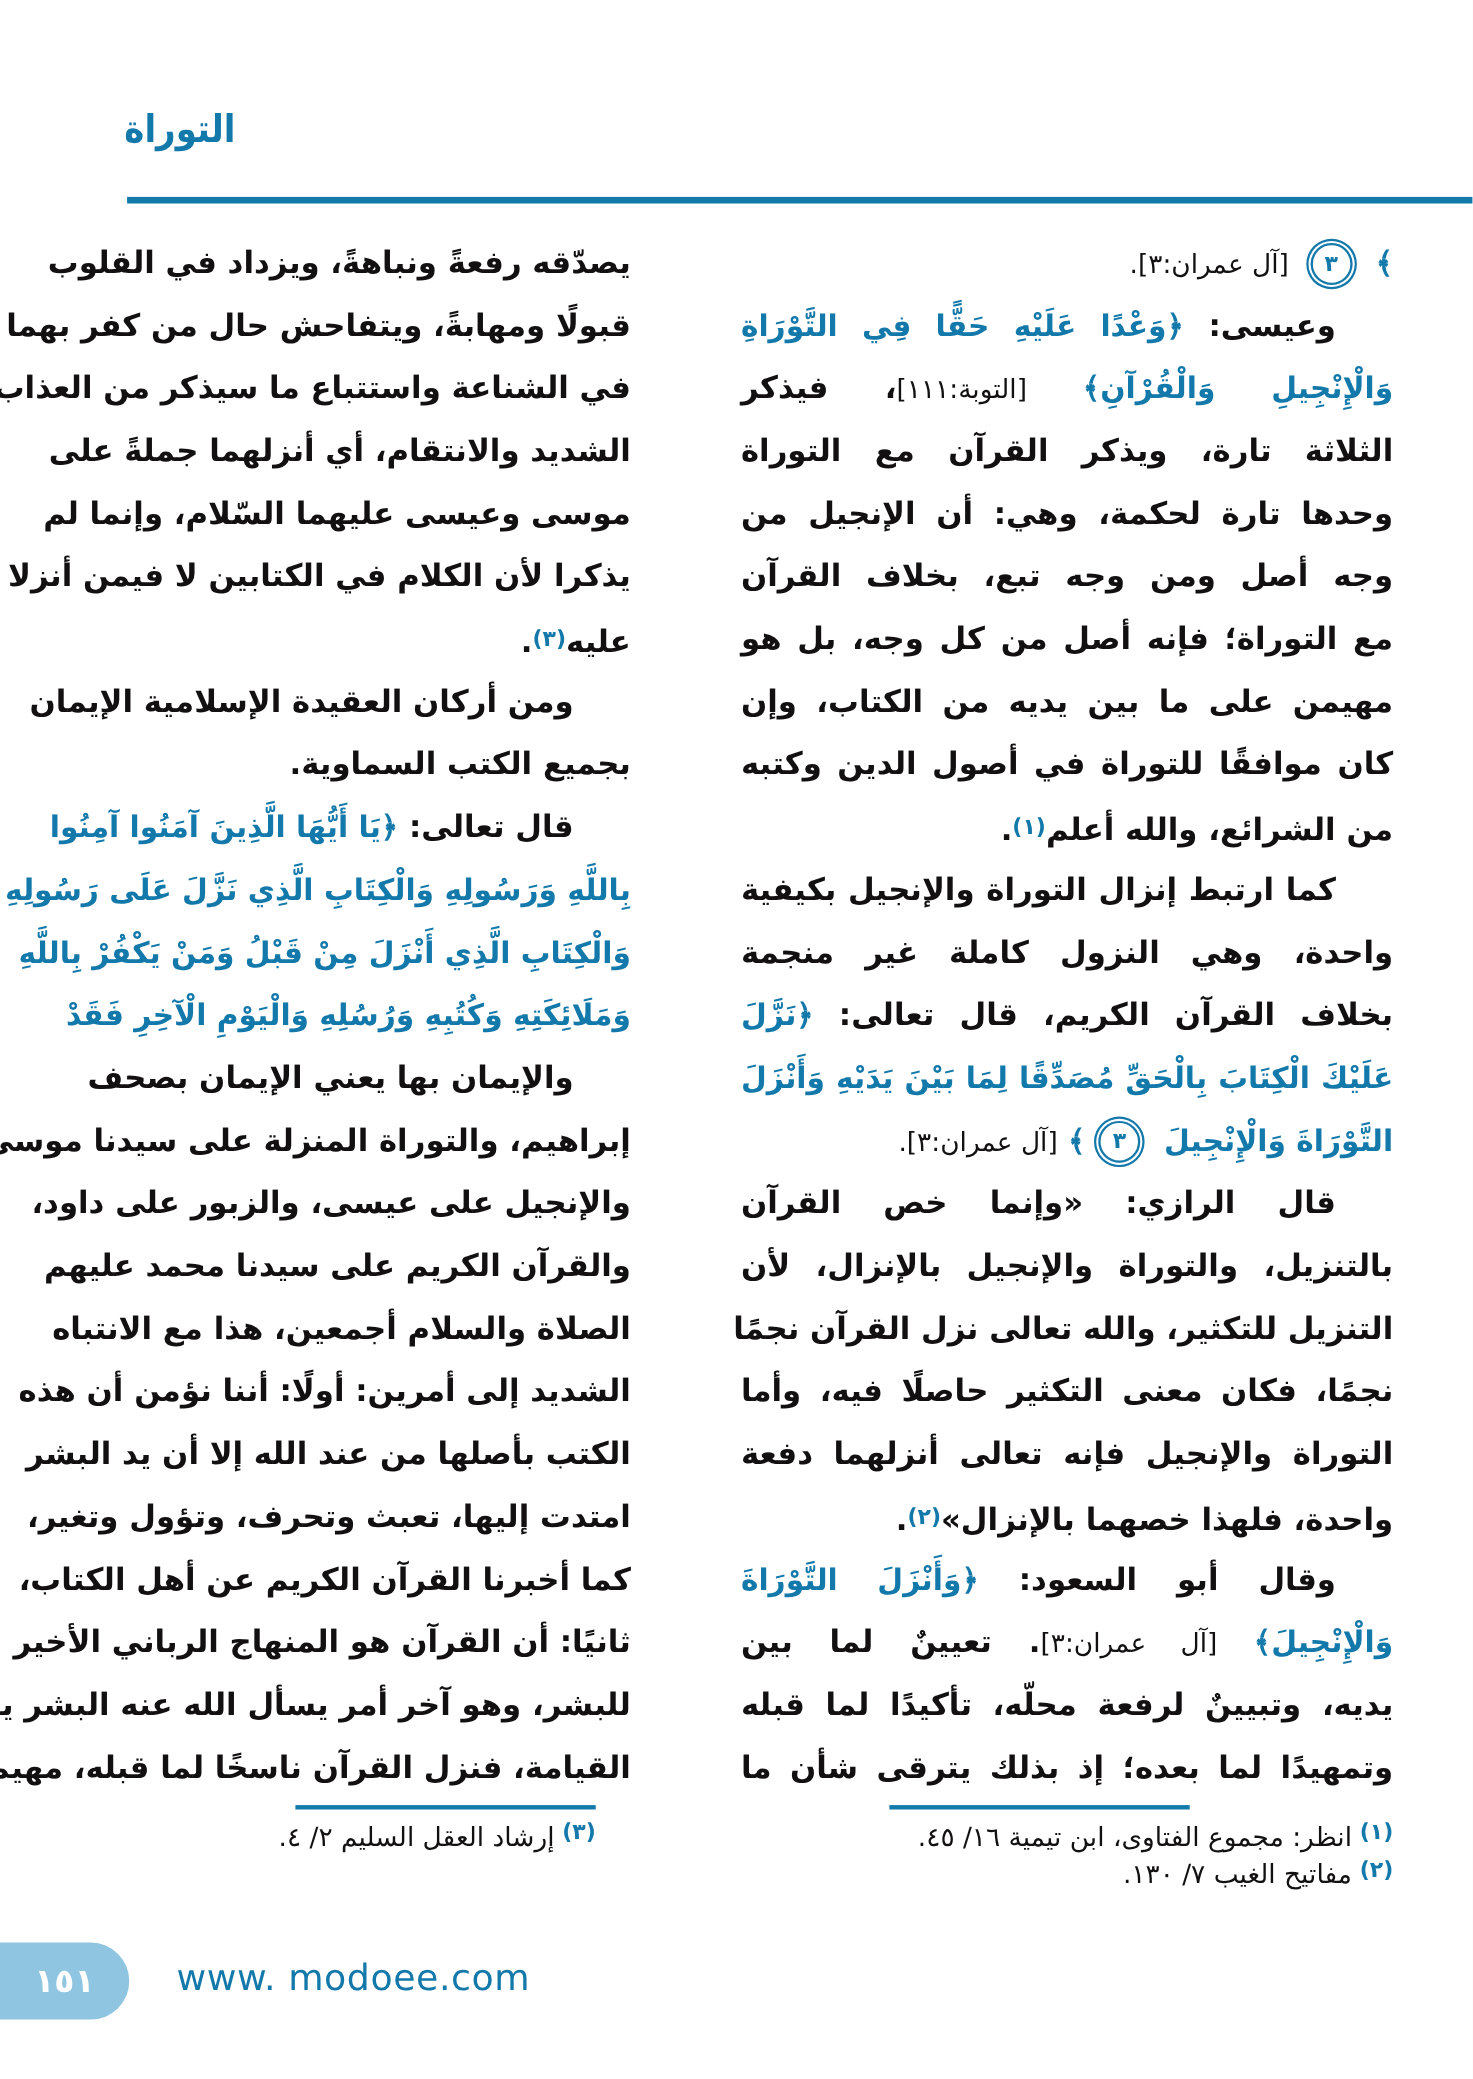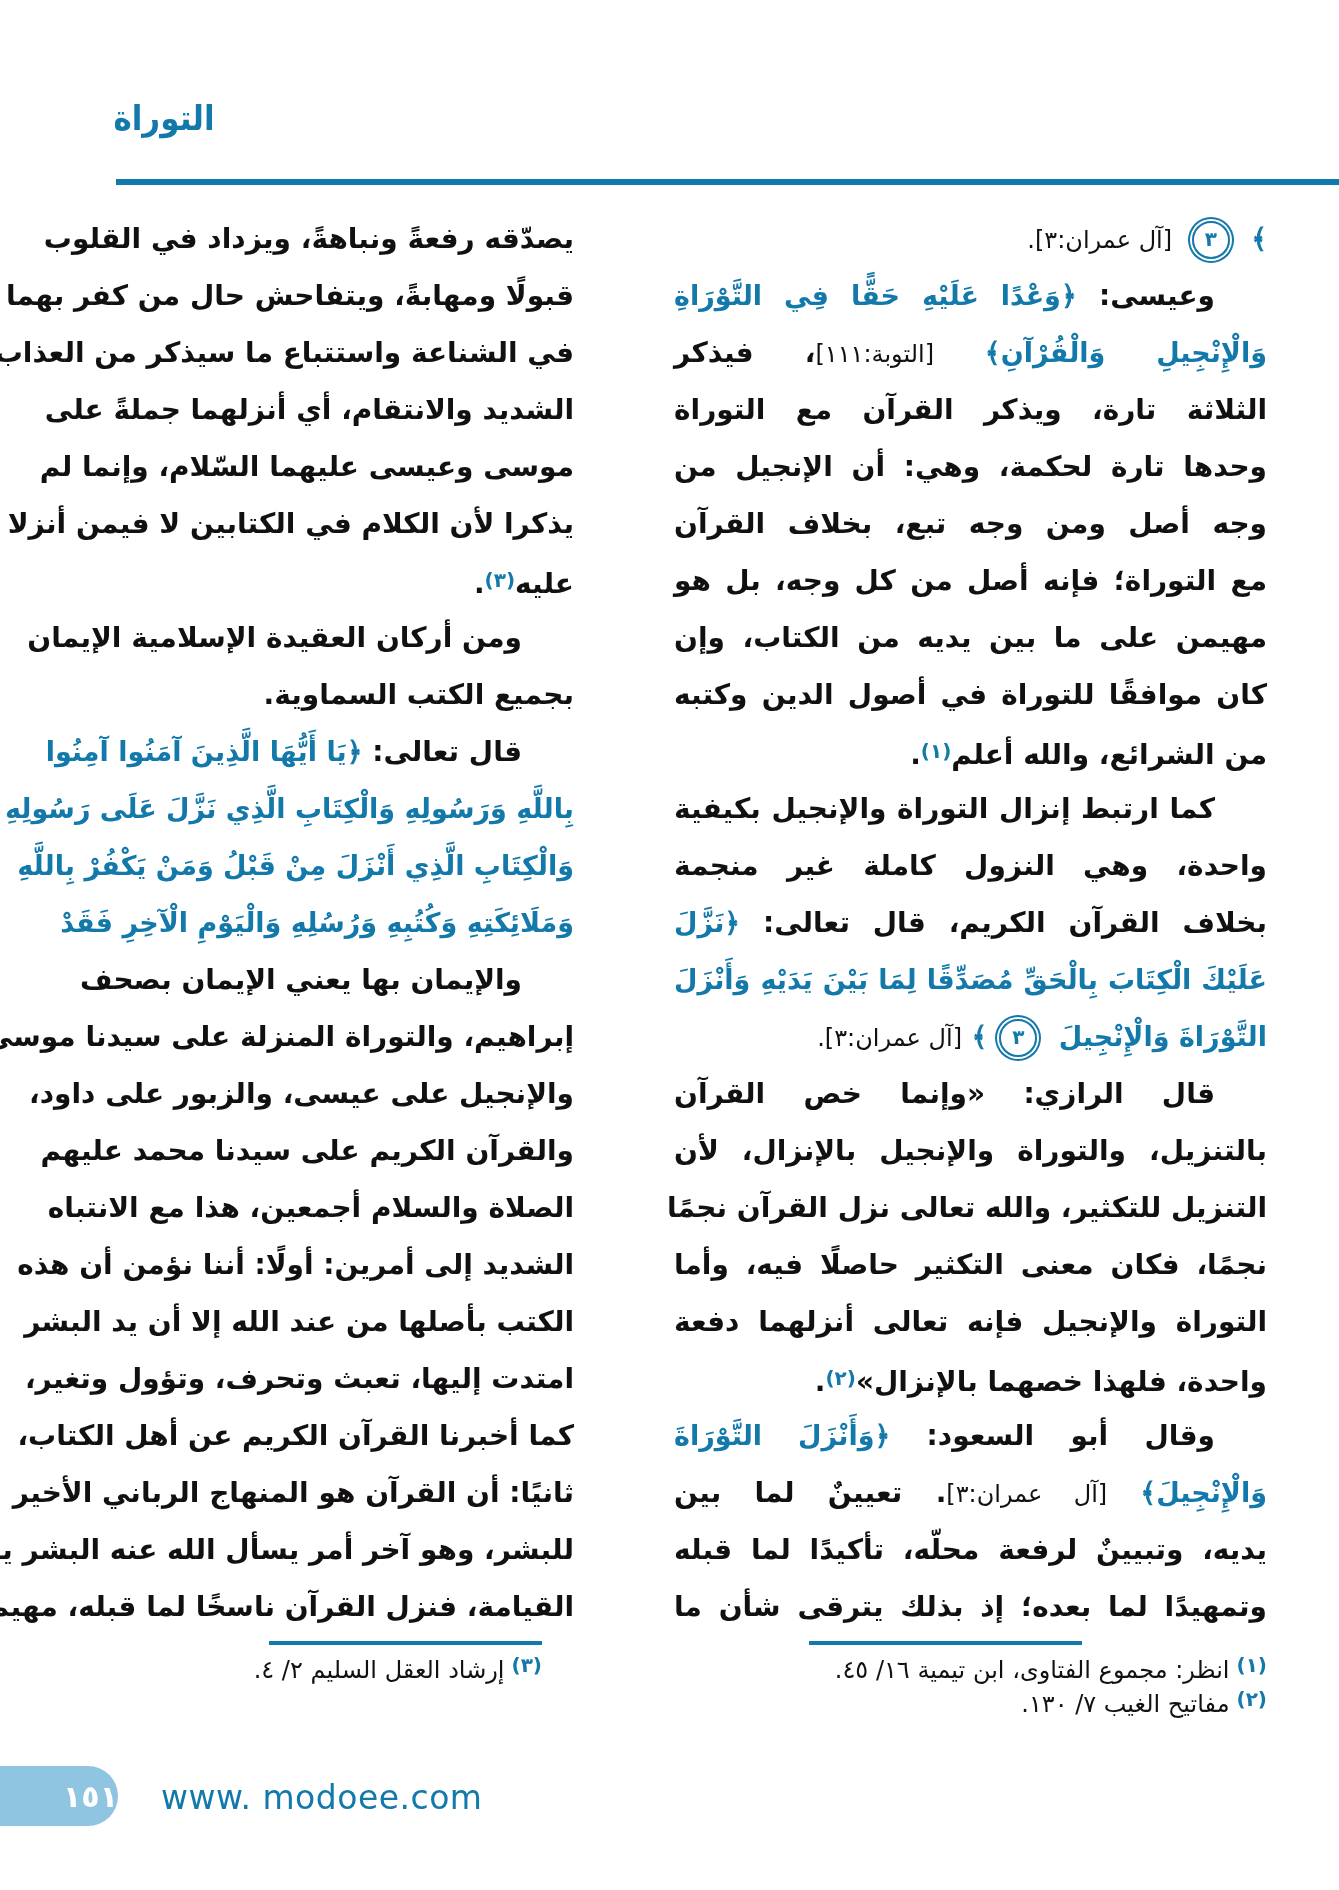--- a/index.html
+++ b/index.html
@@ -48,23 +48,23 @@
   .col-left  .fnrule{ margin-right:32px; }
   .fnlines{ padding-top:6px; }
   .col-right .fnlines{ padding-right:0; padding-left:140px; }
   .col-left  .fnlines{ padding-right:32px; }
   .fnline{
     font-size:24px; font-weight:400; line-height:29px;
     text-align:right; text-align-last:right; white-space:nowrap;
   }
   
   .page-tab{
-    position:absolute; left:0; top:1766px; width:118px; height:60px;
+    position:absolute; left:0; top:1766px; width:118px; height:70px;
     background:#8fc5e0; border-radius:0 35px 35px 0;
-    display:flex; align-items:center; justify-content:flex-start;
+    display:flex; align-items:center; justify-content:center;
     color:#ffffff; font-size:30px; font-weight:bold;
   }
   .website{
     position:absolute; left:161px; top:1778px; direction:ltr;
     color:#1378aa; font-size:33px; letter-spacing:0.5px;
   }
 </style>
 </head>
 <body>
 

